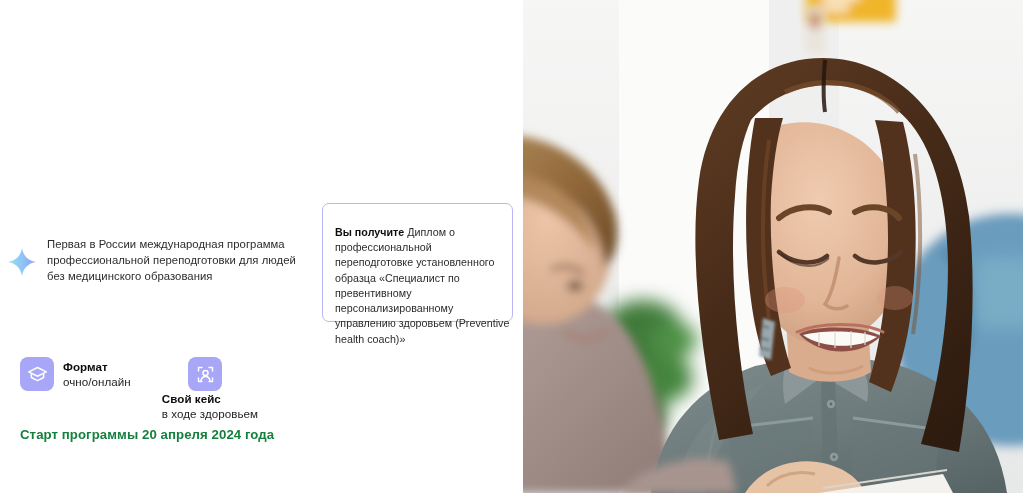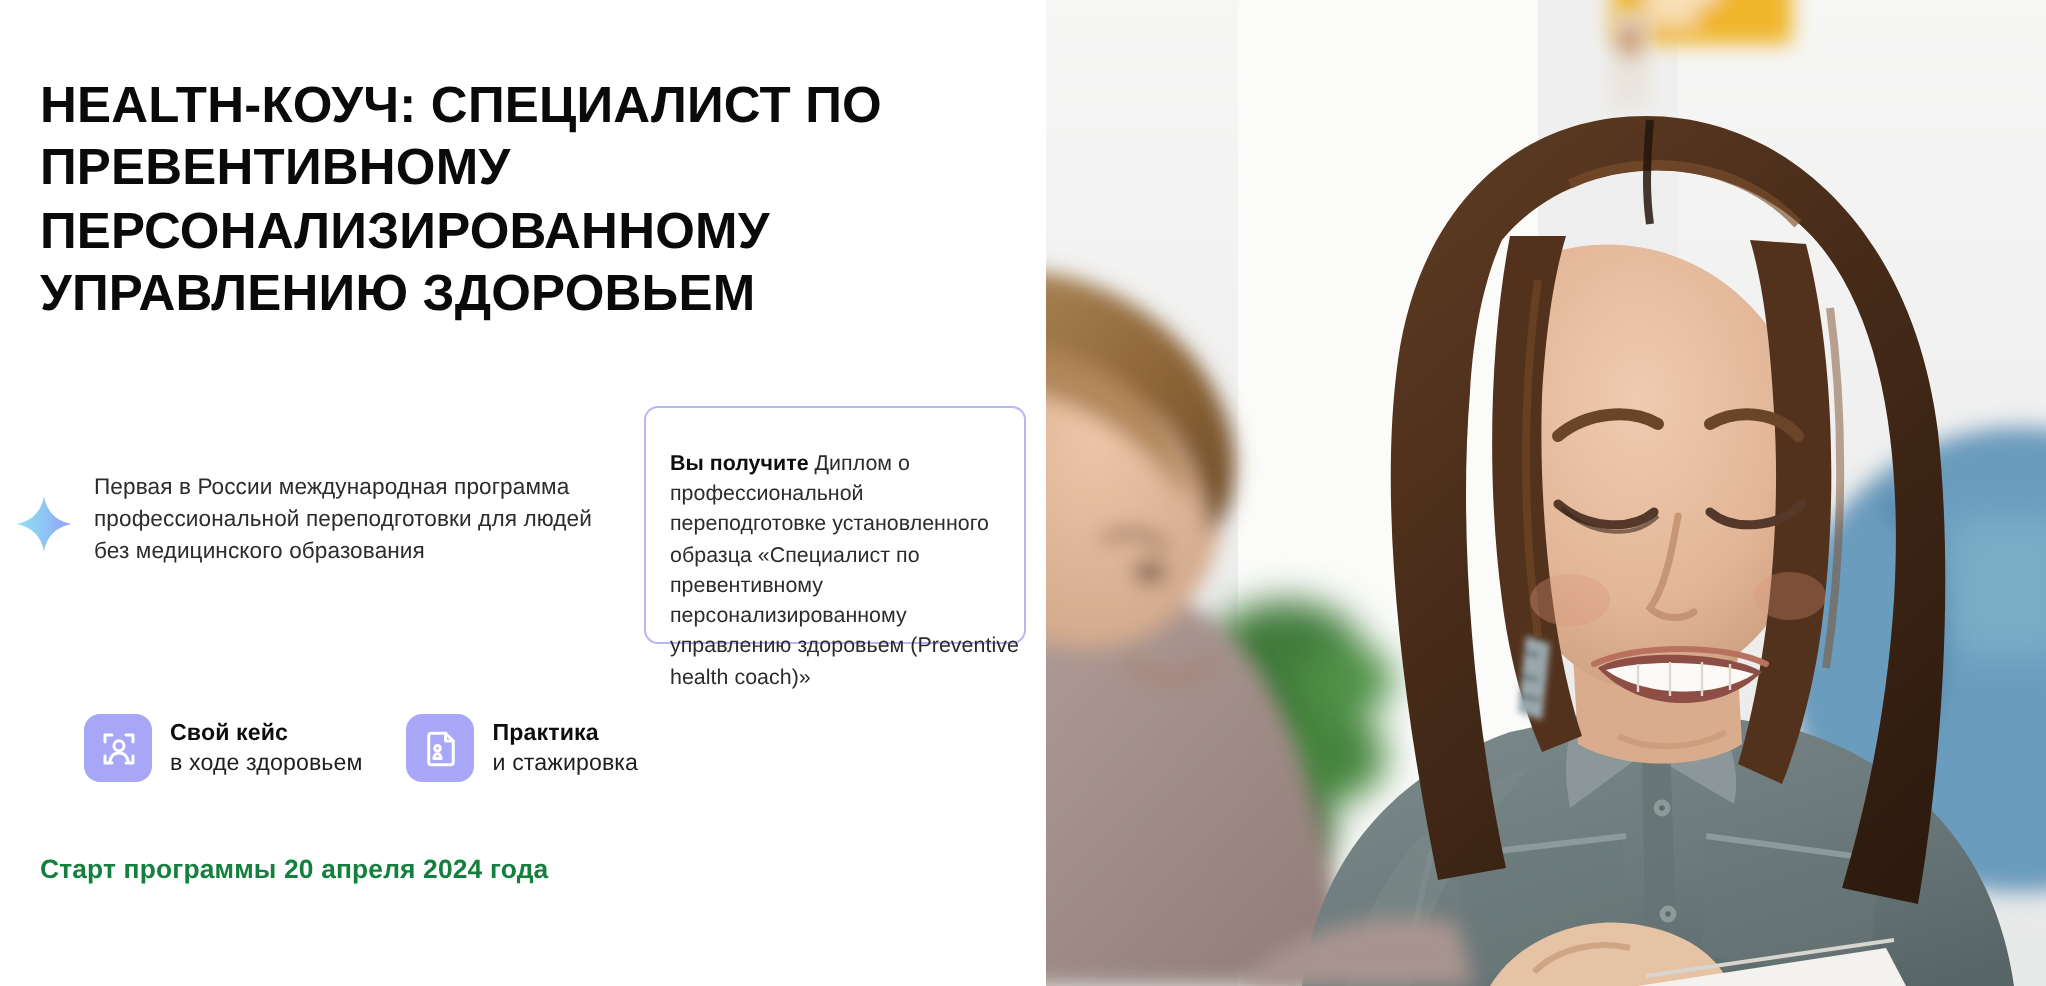--- a/index.html
+++ b/index.html
@@ -105,21 +105,21 @@
     position: absolute;
     left: 20px;
     top: 357px;
     display: flex;
     align-items: flex-start;
   }
   .feature {
     display: flex;
     align-items: center;
   }
-  .feature + .feature { margin-left: 0; }
+  .feature + .feature { margin-left: 0; flex-direction: column; }
   .feature.f2 { margin-left: 22px; }
   .feature.f3 { margin-left: 22px; }
 
   .feature-tile {
     flex: 0 0 34px;
     width: 34px;
     height: 34px;
     border-radius: 8px;
     background: #a7a6f7;
     display: flex;
@@ -170,21 +170,20 @@
   }
   .hero-photo svg { display: block; }
 </style>
 </head>
 <body>
 
 <div class="hero">
 
   <div class="hero-left">
 
-    <h1 class="hero-title">HEALTH-КОУЧ: СПЕЦИАЛИСТ ПО ПРЕВЕНТИВНОМУ ПЕРСОНАЛИЗИРОВАННОМУ УПРАВЛЕНИЮ ЗДОРОВЬЕМ</h1>
 
     <div class="mid-row">
 
       <div class="bullet-block">
         <span class="sparkle-icon">
           <svg width="34" height="34" viewBox="0 0 34 34" aria-hidden="true">
             <defs>
               <linearGradient id="sparkGrad" x1="0" y1="0.5" x2="1" y2="0.5">
                 <stop offset="0%" stop-color="#8fe3f0"></stop>
                 <stop offset="50%" stop-color="#90c5f5"></stop>
@@ -200,49 +199,47 @@
       <div class="callout">
         <p class="callout-text">
           <b>Вы получите</b><span> Диплом о профессиональной переподготовке установленного образца «Специалист по превентивному персонализированному управлению здоровьем (Preventive health coach)»</span>
         </p>
       </div>
 
     </div>
 
     <div class="features">
 
+      <div class="feature f1">
+        <span class="feature-tile">
+          <svg width="21" height="21" viewBox="0 0 24 24" fill="none" stroke="#ffffff" stroke-width="1.7" stroke-linejoin="round" stroke-linecap="round" aria-hidden="true">
+            <path d="M12 4 L22 9 L12 14 L2 9 Z"></path>
+            <path d="M5 11.2 V15.4 L12 19 L19 15.4 V11.2"></path>
+          </svg>
+        </span>
+        <span class="feature-labels">
+          <span class="feature-title">Формат</span>
+          <span class="feature-sub">очно/онлайн</span>
+        </span>
+      </div>
 
       <div class="feature f2">
         <span class="feature-tile">
           <svg width="21" height="21" viewBox="0 0 24 24" fill="none" stroke="#ffffff" stroke-width="1.7" stroke-linejoin="round" stroke-linecap="round" aria-hidden="true">
             <path d="M4 8 V4 H8 M16 4 H20 V8 M20 16 V20 H16 M8 20 H4 V16"></path>
             <circle cx="12" cy="10.2" r="2.9"></circle>
             <path d="M6.8 19 C7.4 15.9 9.5 14.3 12 14.3 C14.5 14.3 16.6 15.9 17.2 19"></path>
           </svg>
         </span>
         <span class="feature-labels">
           <span class="feature-title">Свой кейс</span>
           <span class="feature-sub">в ходе здоровьем</span>
         </span>
       </div>
 
-      <div class="feature f3">
-        <span class="feature-tile">
-          <svg width="21" height="21" viewBox="0 0 24 24" fill="none" stroke="#ffffff" stroke-width="1.7" stroke-linejoin="round" stroke-linecap="round" aria-hidden="true">
-            <path d="M14.6 3 H6.4 C5.6 3 5 3.6 5 4.4 V19.6 C5 20.4 5.6 21 6.4 21 H17.6 C18.4 21 19 20.4 19 19.6 V7.4 Z"></path>
-            <path d="M14.6 3 V7.4 H19"></path>
-            <circle cx="10" cy="11.6" r="1.6"></circle>
-            <path d="M7.9 17.4 C8.2 15.6 9 14.7 10 14.7 C11 14.7 11.8 15.6 12.1 17.4 Z"></path>
-          </svg>
-        </span>
-        <span class="feature-labels">
-          <span class="feature-title">Практика</span>
-          <span class="feature-sub">и стажировка</span>
-        </span>
-      </div>
 
     </div>
 
     <div class="start-date">Старт программы 20 апреля 2024 года</div>
 
   </div>
 
   <div class="hero-photo">
     <svg width="500" height="493" viewBox="0 0 500 493" aria-hidden="true">
       <defs>

